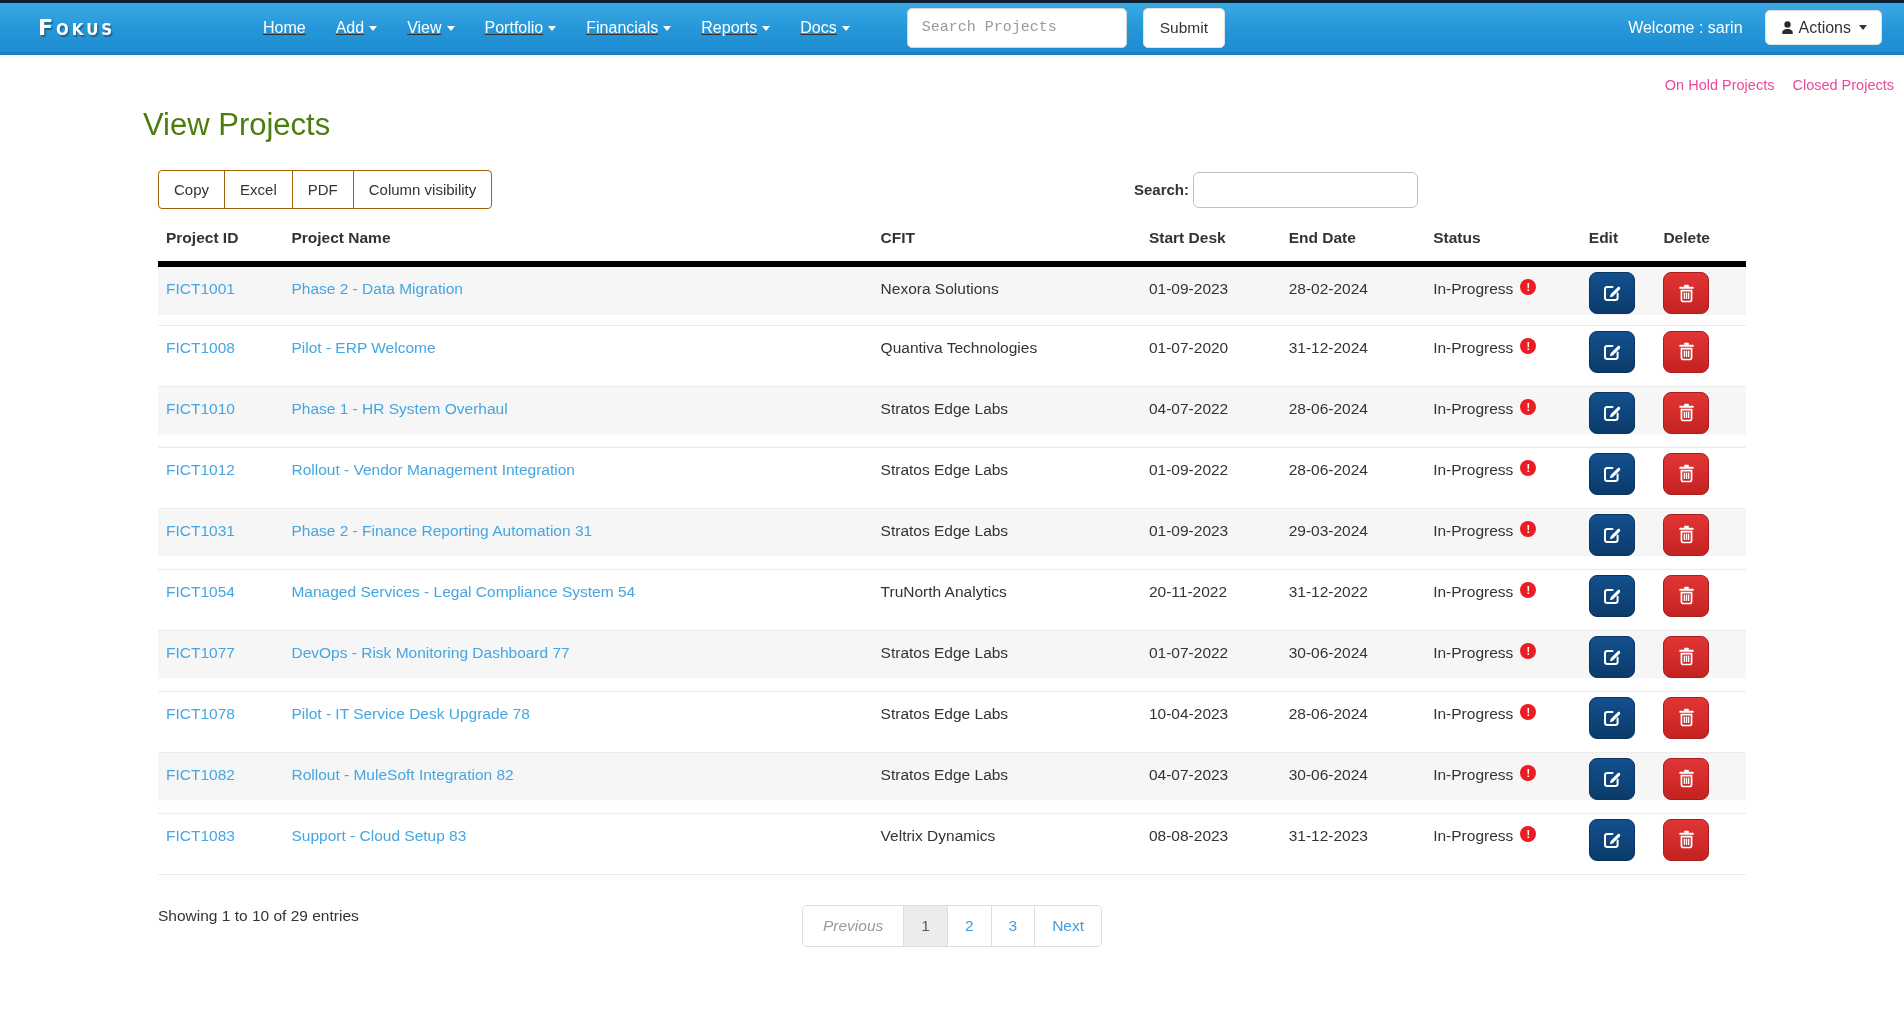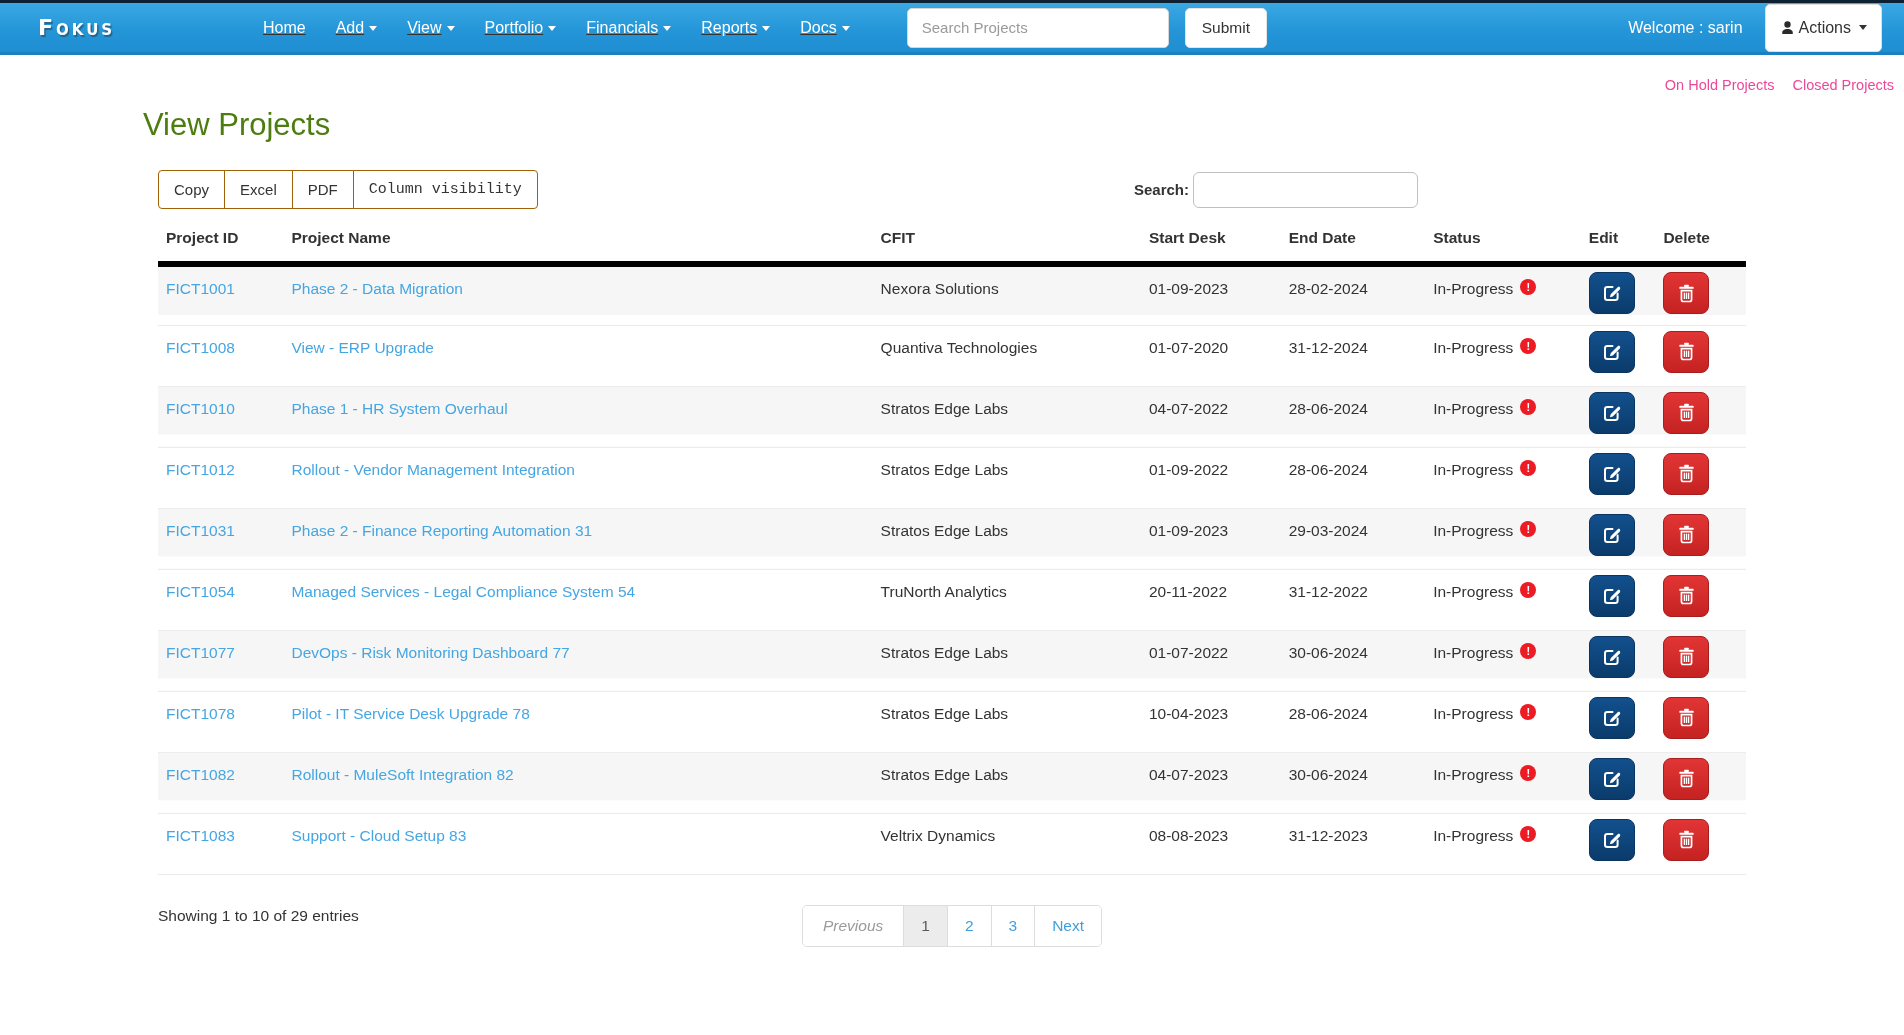--- a/index.html
+++ b/index.html
@@ -13,49 +13,49 @@
   .brand { color:#fff; font-family:"DejaVu Sans", sans-serif; font-weight:800; font-size:22px;
            font-variant:small-caps; letter-spacing:3px; text-shadow:1.5px 2px 1px rgba(40,40,40,.45);
            width:150px; flex:0 0 auto; }
   .nav-items { display:flex; align-items:center; margin-left:60px;text-decoration:underline; }
   .nav-item { color:#fff; font-size:16px; padding:15px 15px; cursor:pointer; white-space:nowrap; }
   .caret-w { display:inline-block; margin-left:5px; vertical-align:middle;
              border-left:4.5px solid transparent; border-right:4.5px solid transparent; border-top:5px solid #fff; }
   .caret-d { display:inline-block; margin-left:6px; vertical-align:middle;
              border-left:4.5px solid transparent; border-right:4.5px solid transparent; border-top:5px solid #333; }
   .nav-search { display:flex; align-items:center; margin-left:42px; }
-  .nav-search input { width:262px; height:40px; border:1px solid #d7d7d7; border-radius:5px;
+  .nav-search input { width:220px; height:40px; border:1px solid #d7d7d7; border-radius:5px;
                       font-size:15px; padding:0 14px; color:#333; outline:none;
-                      font-family:Liberation Sans, sans-serif; }
+                      font-family:Liberation Mono, monospace; }
   .nav-search input::placeholder { color:#9a9a9a; }
   .btn-submit { margin-left:16px; height:40px; padding:0 16px; background:#fff; border:1px solid #e4e4e4;
                 border-radius:5px; font-size:15.5px; color:#333; cursor:pointer;
                 font-family:"Liberation Sans", sans-serif; }
   .nav-right { margin-left:auto; display:flex; align-items:center; }
   .welcome { color:#fff; font-size:16px; margin-right:22px; white-space:nowrap; }
-  .btn-actions { height:48px; padding:0 14px; background:#fff; border:1px solid #e0e0e0; border-radius:5px;
+  .btn-actions { height:35px; padding:0 14px; background:#fff; border:1px solid #e0e0e0; border-radius:5px;
                  font-size:16px; color:#333; cursor:pointer; display:flex; align-items:center; gap:2px;
                  font-family:"Liberation Sans", sans-serif; }
   .btn-actions svg { margin-right:2px; }
 
   
   .quick-links { text-align:right; padding:22px 10px 0 0; font-size:14.5px; }
   .quick-links a { color:#ec4899; text-decoration:none; margin-left:14px; cursor:pointer; }
 
   
   h2.page-title { margin:14px 0 0 143px; color:#4d7c0f; font-size:31px; font-weight:400; }
 
   
   .content { margin:27px 158px 0 158px; }
   .toolbar-row { display:flex; justify-content:space-between; align-items:center; }
   .btn-group { display:flex; }
   .dt-btn { background:#fff; border:1px solid #a16207; color:#333; font-size:15px; padding:10px 15px;
             margin-left:-1px; cursor:pointer; font-family:"Liberation Sans", sans-serif; }
   .dt-btn:first-child { border-radius:4px 0 0 4px; margin-left:0; }
-  .dt-btn:last-child { border-radius:0 4px 4px 0;font-family:Liberation Mono, monospace; }
+  .dt-btn:last-child { border-radius:0 4px 4px 0; }
   .tbl-search { display:flex; align-items:center; margin-right:328px; }
   .tbl-search label { font-weight:bold; font-size:15px; color:#333;text-align:right; }
   .tbl-search input { width:225px; height:36px; margin-left:4px; border:1px solid #c0c0c0; border-radius:6px;
                       padding:0 10px; font-size:15px; outline:none; font-family:"Liberation Sans", sans-serif; }
 
   
   table.projects { width:100%; border-collapse:collapse; margin-top:8px; table-layout:fixed; }
   th { text-align:left; font-size:15.5px; color:#333; padding:12px 8px 14px 8px; border-bottom:6px solid #000000; }
   td { vertical-align:top; font-size:15.5px; color:#333; padding:13px 8px 0 8px; height:61px;
        border-bottom:1px solid #ececec; }
@@ -186,21 +186,21 @@
             <path d="M3.2 6.2h9.6v8.4c0 1.1-.9 2-2 2H5.2c-1.1 0-2-.9-2-2z" fill="none" stroke="#fff" stroke-width="1.6"></path>
             <line x1="6" y1="8.2" x2="6" y2="14.2" stroke="#fff" stroke-width="1.3"></line>
             <line x1="8" y1="8.2" x2="8" y2="14.2" stroke="#fff" stroke-width="1.3"></line>
             <line x1="10" y1="8.2" x2="10" y2="14.2" stroke="#fff" stroke-width="1.3"></line>
           </svg>
         </button>
       </td>
     </tr>
         <tr class="even">
       <td><a>FICT1008</a></td>
-      <td><a>View - ERP Upgrade</a></td>
+      <td><a>Pilot - ERP Welcome</a></td>
       <td>Quantiva Technologies</td>
       <td>01-07-2020</td>
       <td>31-12-2024</td>
       <td><span>In-Progress</span><span class="badge-alert"></span></td>
       <td class="cell-btn">
         <button class="btn-edit">
           <svg width="20" height="20" viewBox="0 0 20 20">
             <path d="M15.6 10.6v4.1c0 1.3-1 2.3-2.3 2.3H5.4C4.1 17 3 16 3 14.7V6.3C3 5 4.1 4 5.4 4h5.1" fill="none" stroke="#fff" stroke-width="2" stroke-linecap="round"></path>
             <path d="M8.7 11.3l7-7c.6-.6 1.5-.6 2.1 0 .6.6.6 1.5 0 2.1l-7 7-2.9.8.8-2.9z" fill="#fff"></path>
           </svg>

